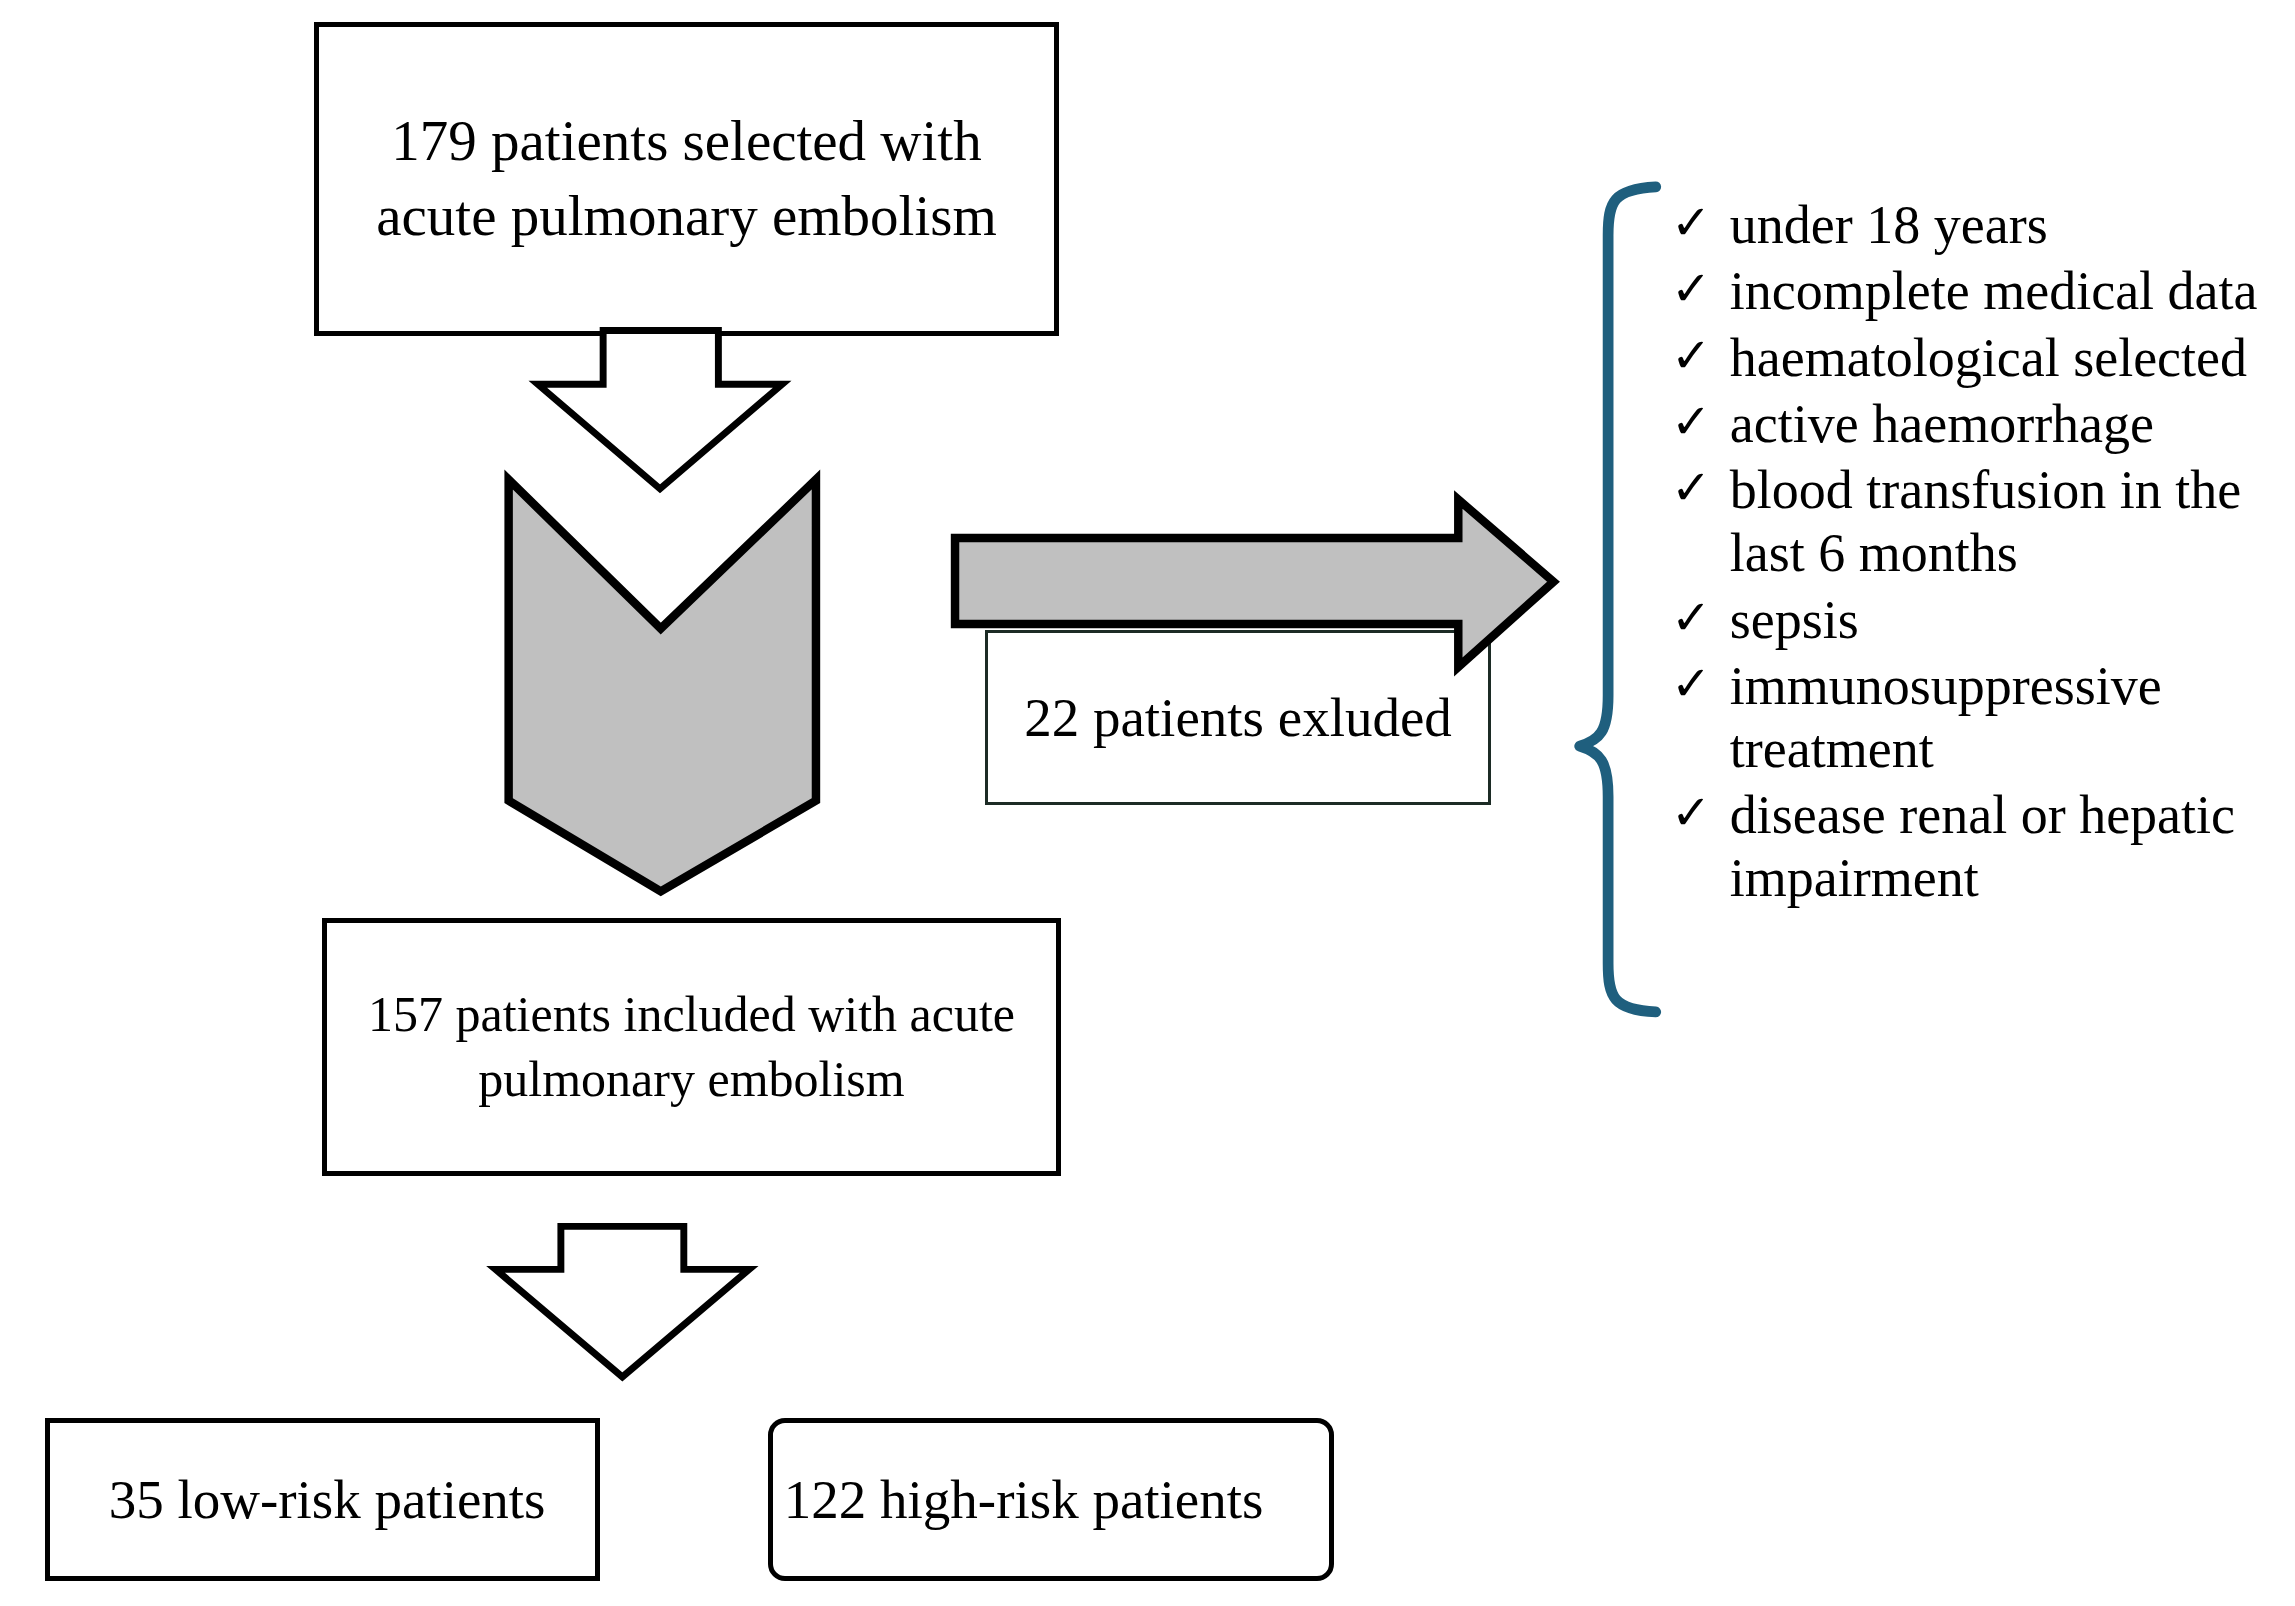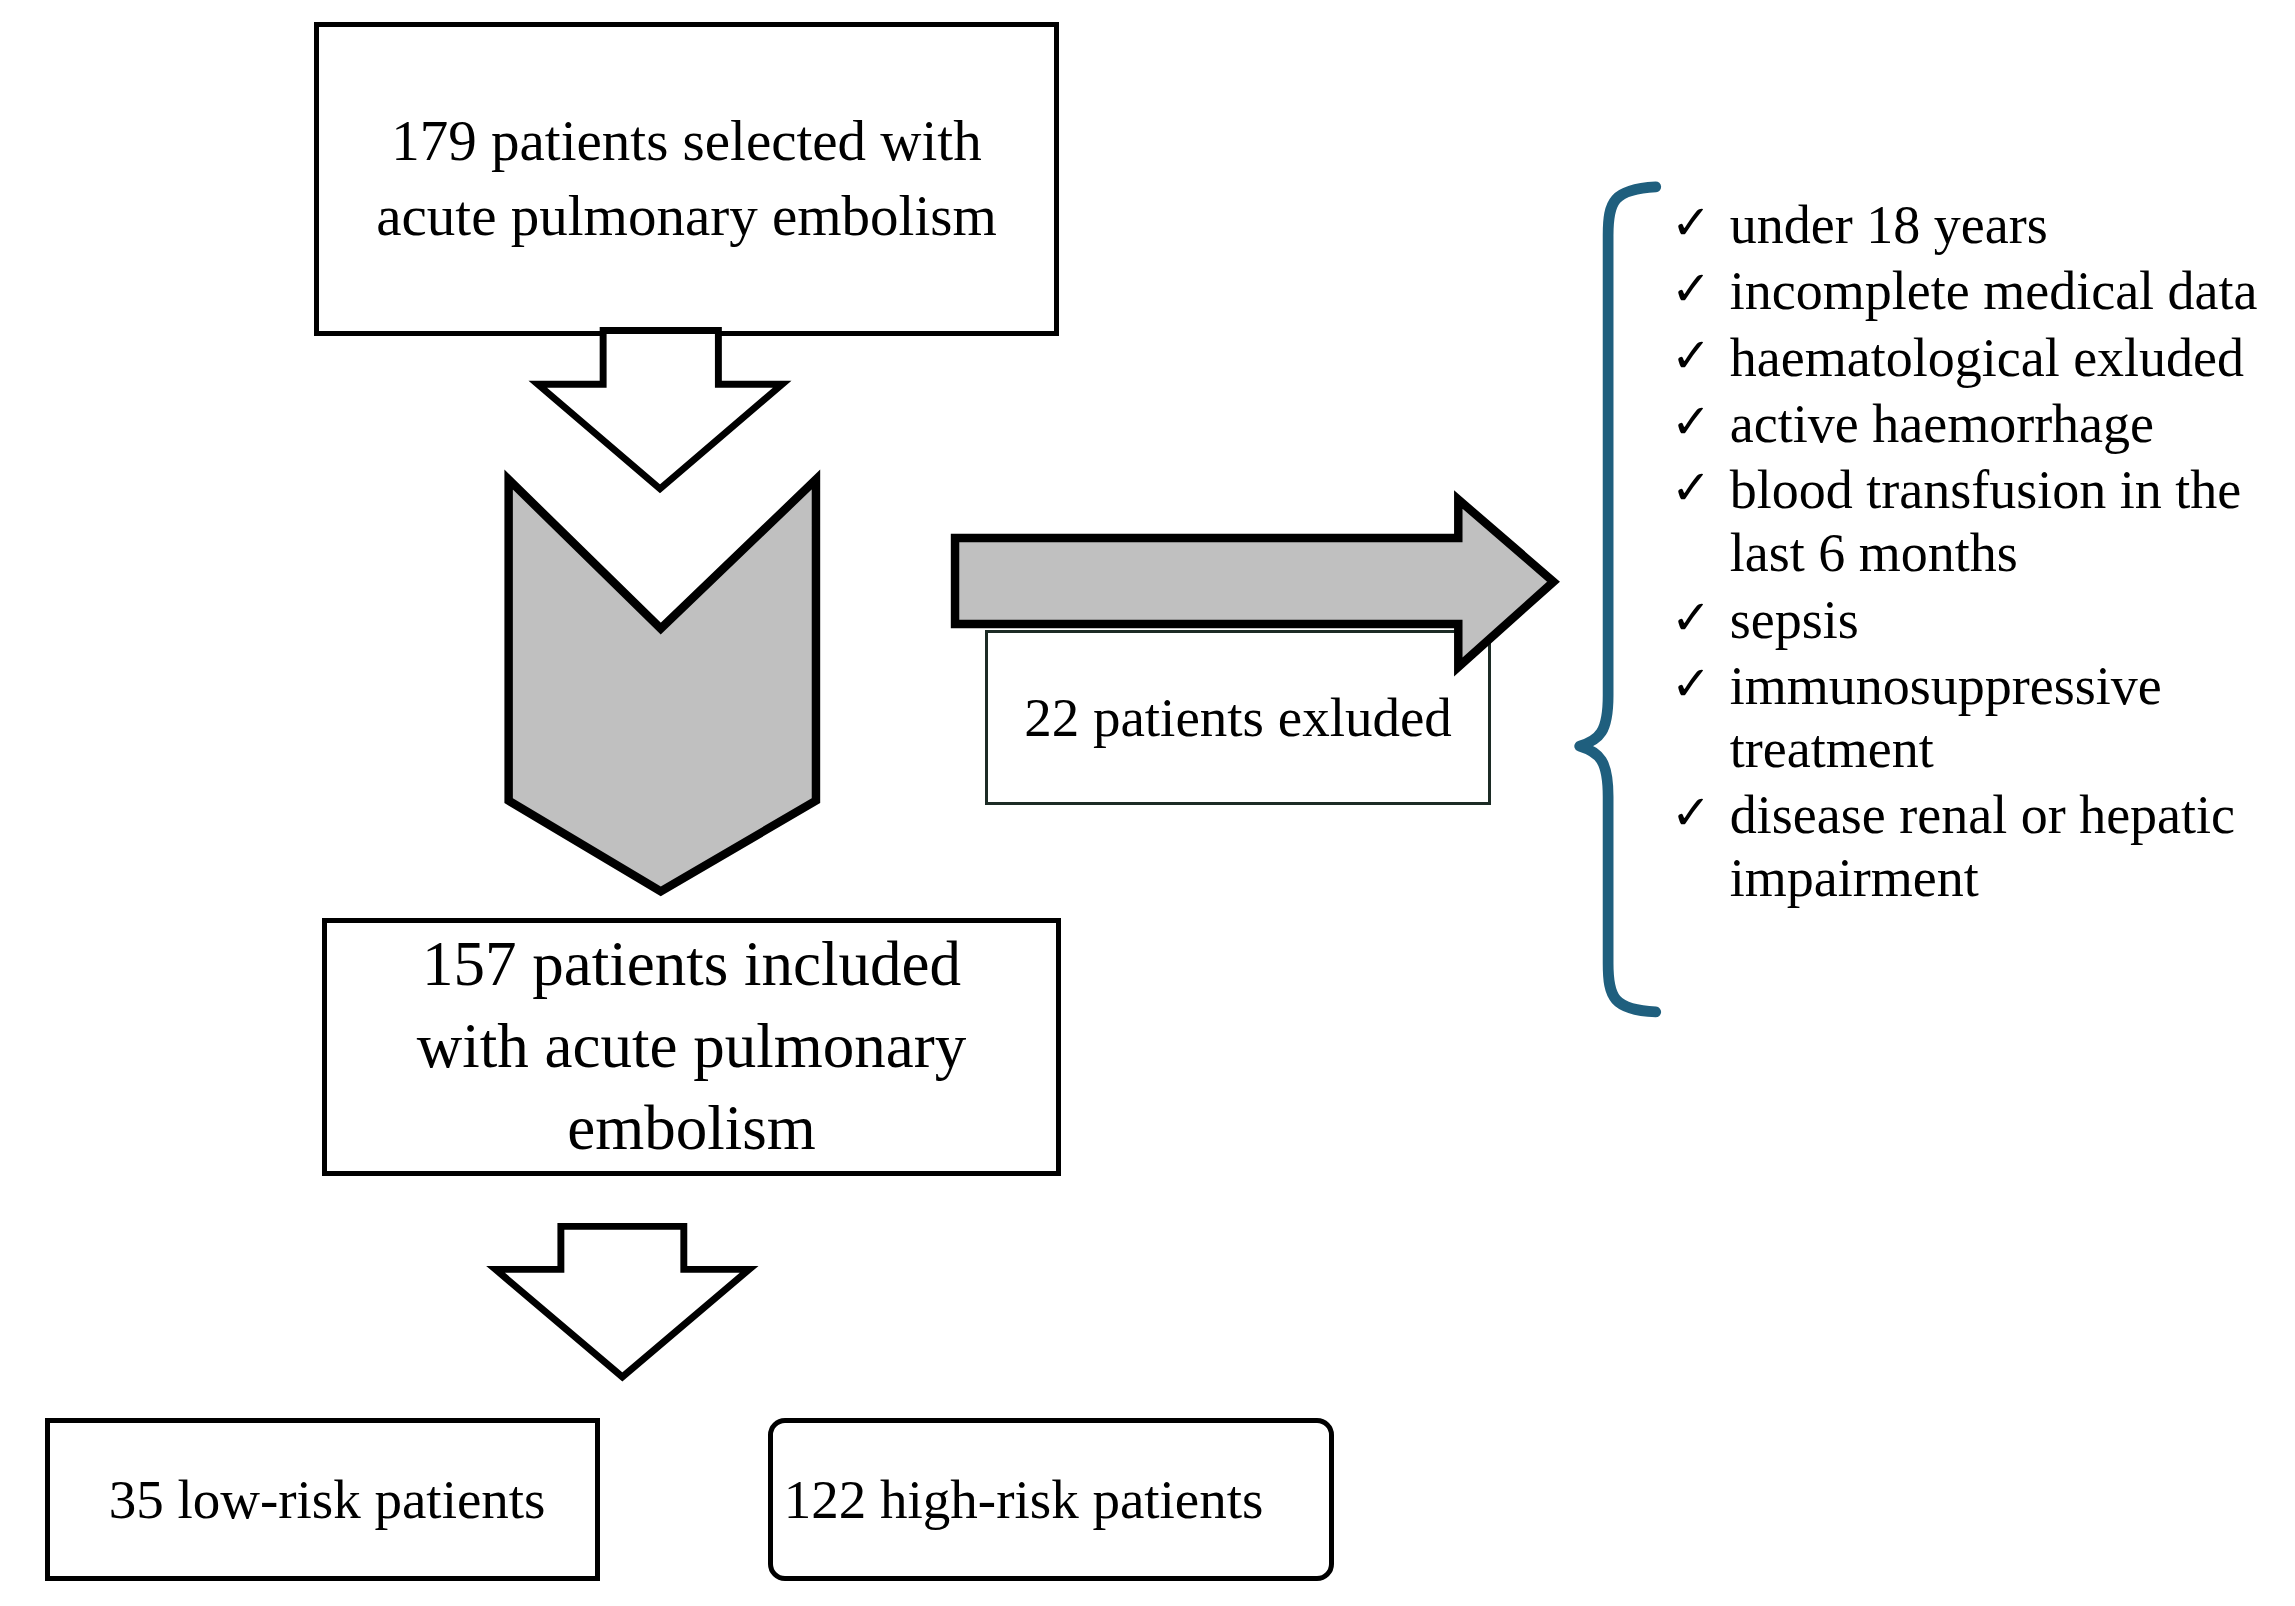--- a/index.html
+++ b/index.html
@@ -36,21 +36,21 @@
 
   #box-selected {
     left: 288px;  top: 21.5px;
     width: 745px; height: 314px;
     font-size: 57px;
     padding: 0 35px;
   }
   #box-included {
     left: 296px;  top: 918px;
     width: 739px; height: 258px;
-    font-size: 63px;
+    font-size: 50px;
     padding: 0 35px;
   }
   #box-lowrisk {
     left: 19px;   top: 1418px;
     width: 555px; height: 163px;
     font-size: 55px;
     justify-content: flex-start;
     text-align: left;
     padding: 0 0 0 9.2px;
   }
@@ -163,21 +163,21 @@
       <span class="excl-text">under 18 years</span>
     </div>
 
     <div class="excl-item">
       <span class="excl-check">✓</span>
       <span class="excl-text">incomplete medical data</span>
     </div>
 
     <div class="excl-item">
       <span class="excl-check">✓</span>
-      <span class="excl-text">haematological exluded</span>
+      <span class="excl-text">haematological selected</span>
     </div>
 
     <div class="excl-item">
       <span class="excl-check">✓</span>
       <span class="excl-text">active haemorrhage</span>
     </div>
 
     <div class="excl-item">
       <span class="excl-check">✓</span>
       <span class="excl-text">blood transfusion in the last 6 months</span>

